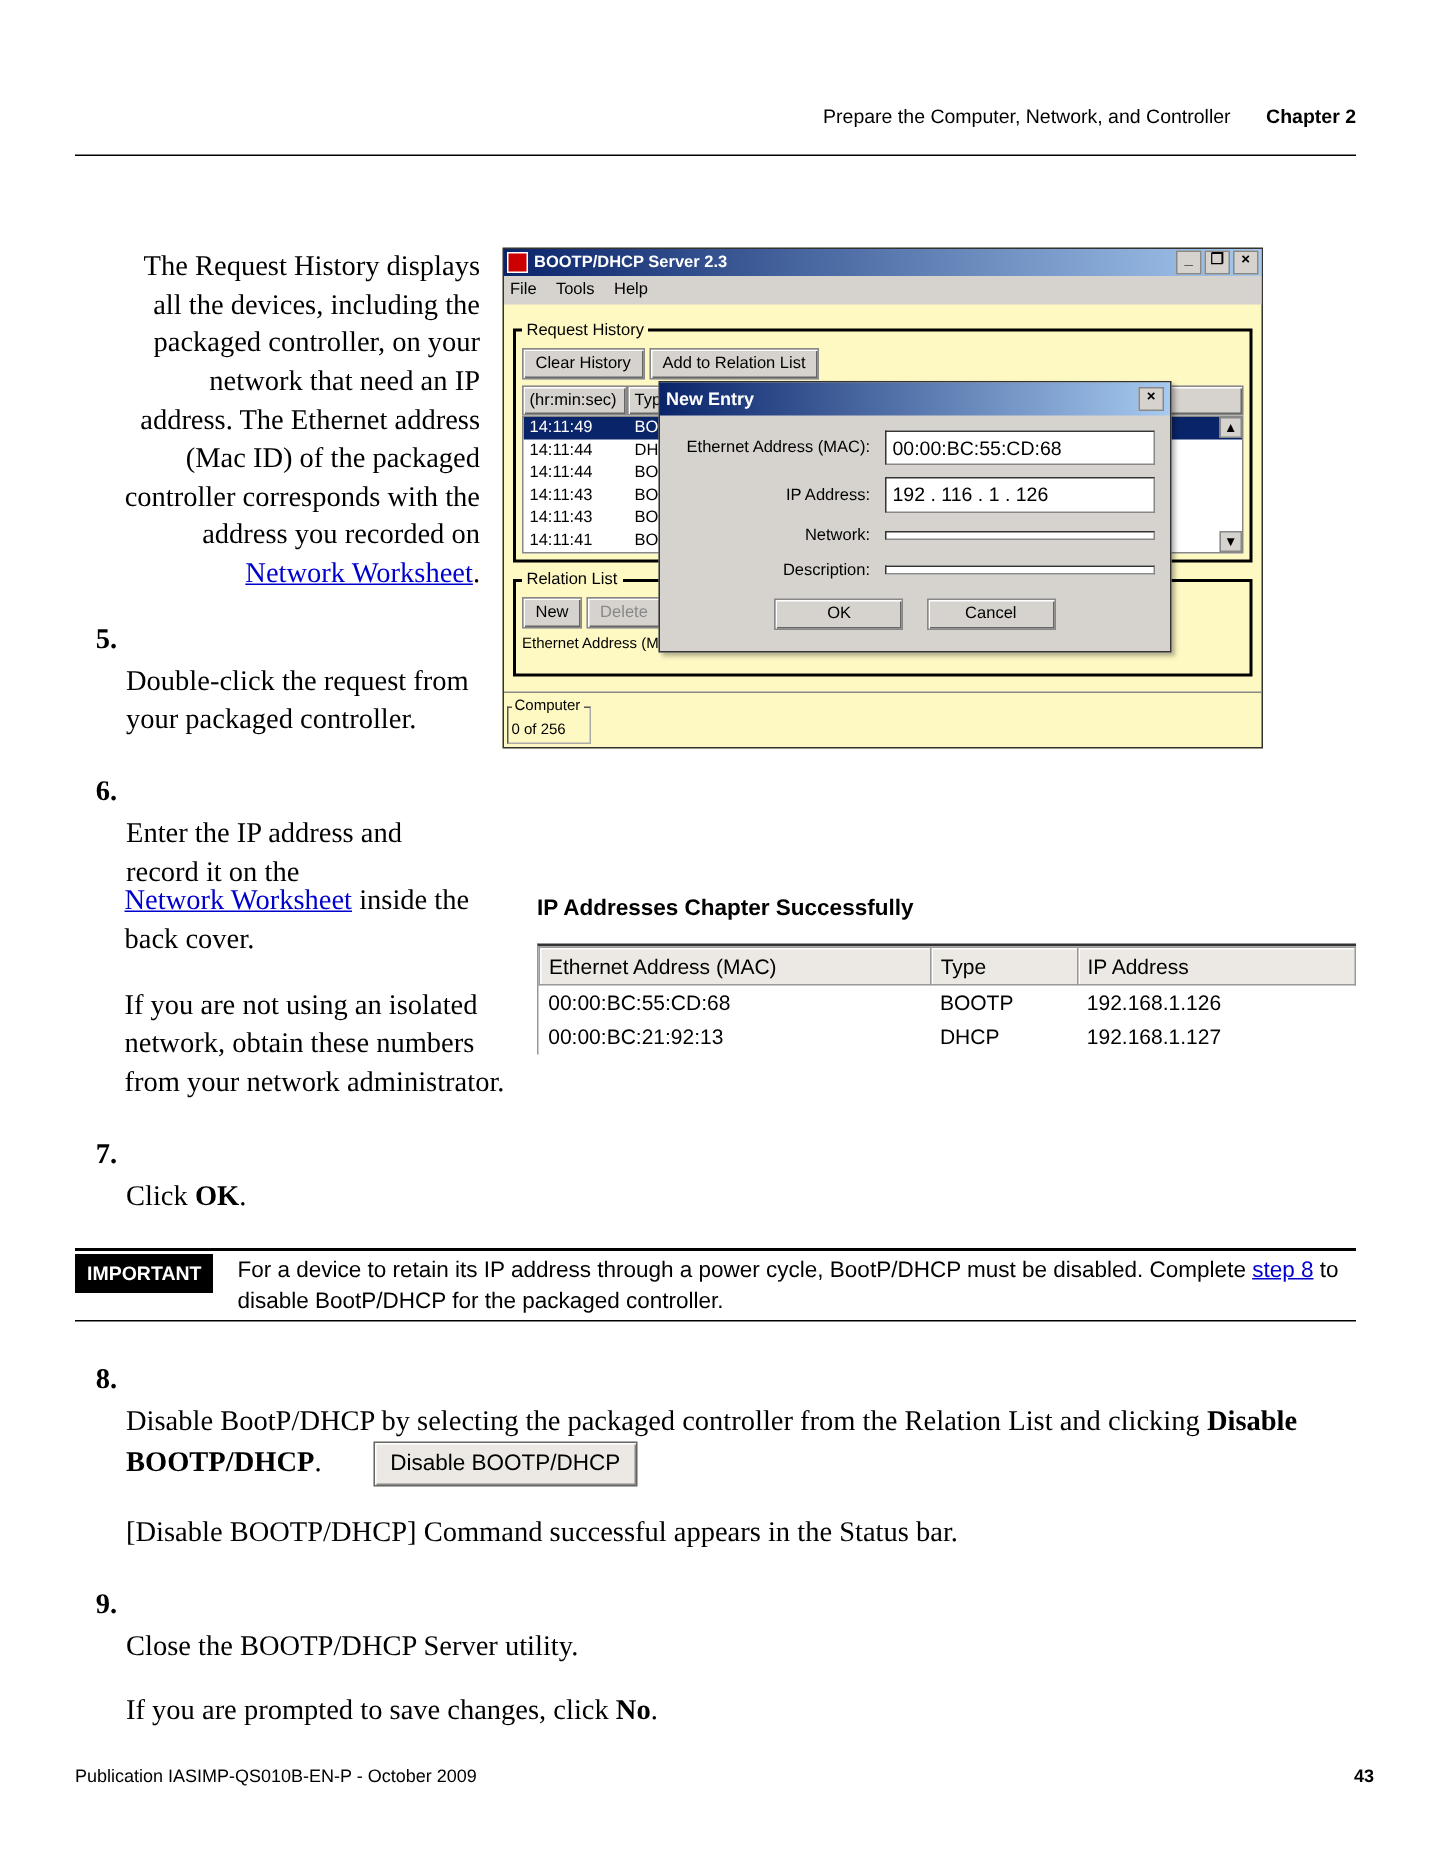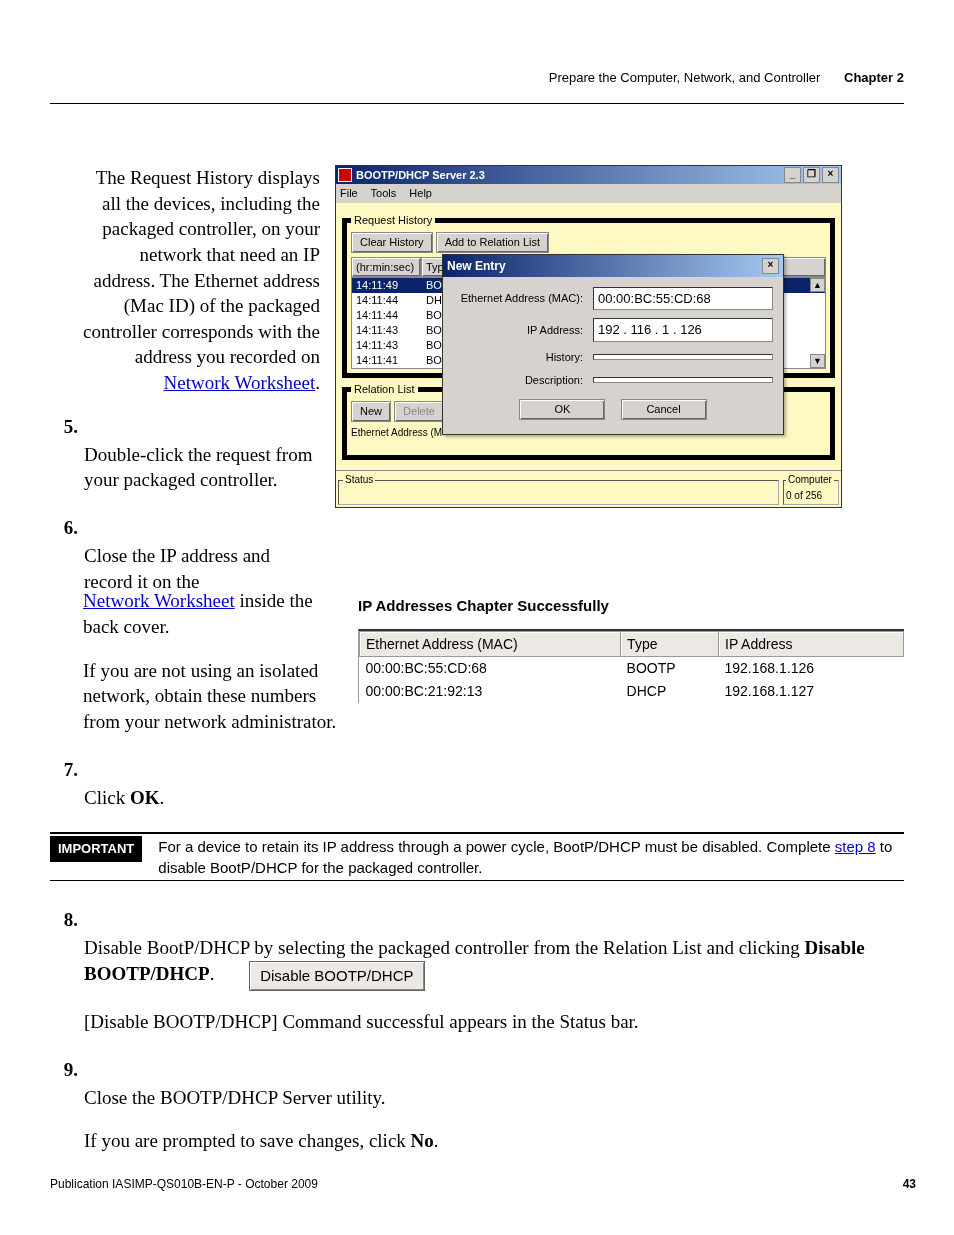--- a/index.html
+++ b/index.html
@@ -68,21 +68,21 @@
     font-weight: bold;
     font-size: 11px;
   }
   .win .winicon { width: 14px; height: 14px; background: #c00; margin-right: 4px; border: 1px solid #fff; box-sizing: border-box; }
   .win .titlebar .spacer { flex: 1; }
   .win .titlebar .wbtn { width: 15px; height: 14px; background: #d6d3ce; color: #000; border: 1px solid #888; margin-left: 2px; line-height: 12px; text-align: center; font-size: 10px; font-weight: bold; font-family: Arial; }
   .win .menubar { background: #d6d3ce; padding: 2px 4px; font-size: 11px; }
   .win .menubar span { margin-right: 10px; }
   .win .client { padding: 6px; }
   fieldset.group {
-    border: 5px solid #000000;
+    border: 2px solid #000000;
     margin: 4px 0;
     padding: 4px;
     position: relative;
   }
   fieldset.group legend { font-size: 11px; padding: 0 3px; }
   .wbutton {
     border: 1px solid #888;
     background: #d6d3ce;
     padding: 2px 8px;
     font-size: 11px;
@@ -216,21 +216,21 @@
       </p>
 
       <ol class="steps narrow">
         <li>
           <span class="num">5.</span>
           <span class="body">Double-click the request from your packaged controller.</span>
         </li>
         <li>
           <span class="num">6.</span>
           <span class="body">
-            <span>Close the IP address and record it on the </span>
+            <span>Enter the IP address and record it on the </span>
           </span>
         </li>
       </ol>
     </div>
 
     <div class="screenshot-col">
 
       <div class="win">
         <div class="titlebar">
           <div class="winicon"></div>
@@ -305,21 +305,21 @@
               <div class="mbody">
                 <div class="frow">
                   <div class="flabel">Ethernet Address (MAC):</div>
                   <div class="finput">00:00:BC:55:CD:68</div>
                 </div>
                 <div class="frow">
                   <div class="flabel">IP Address:</div>
                   <div class="finput">192 . 116 .   1   . 126</div>
                 </div>
                 <div class="frow">
-                  <div class="flabel">History:</div>
+                  <div class="flabel">Network:</div>
                   <div class="finput"></div>
                 </div>
                 <div class="frow">
                   <div class="flabel">Description:</div>
                   <div class="finput"></div>
                 </div>
                 <div class="btnrow">
                   <span class="wbutton">OK</span>
                   <span class="wbutton">Cancel</span>
                 </div>
@@ -330,23 +330,20 @@
           <fieldset class="group" style="height:60px;">
             <legend>Relation List</legend>
             <span class="wbutton">New</span>
             <span class="wbutton" style="color:#888;">Delete</span>
             <span class="wbutton" style="color:#888;">E</span>
             <div style="margin-top:4px;font-size:10px;">Ethernet Address (M</div>
           </fieldset>
 
         </div>
         <div class="statusrow">
-          <fieldset class="statusbox">
-            <legend style="font-size:10px;">Status</legend>
-          </fieldset>
           <fieldset class="entriesbox">
             <legend>Computer</legend>
             <span>0 of 256</span>
           </fieldset>
         </div>
       </div>
     </div>
   </div>
 
   <div class="step6-wrap" style="margin-top:-28px;">

